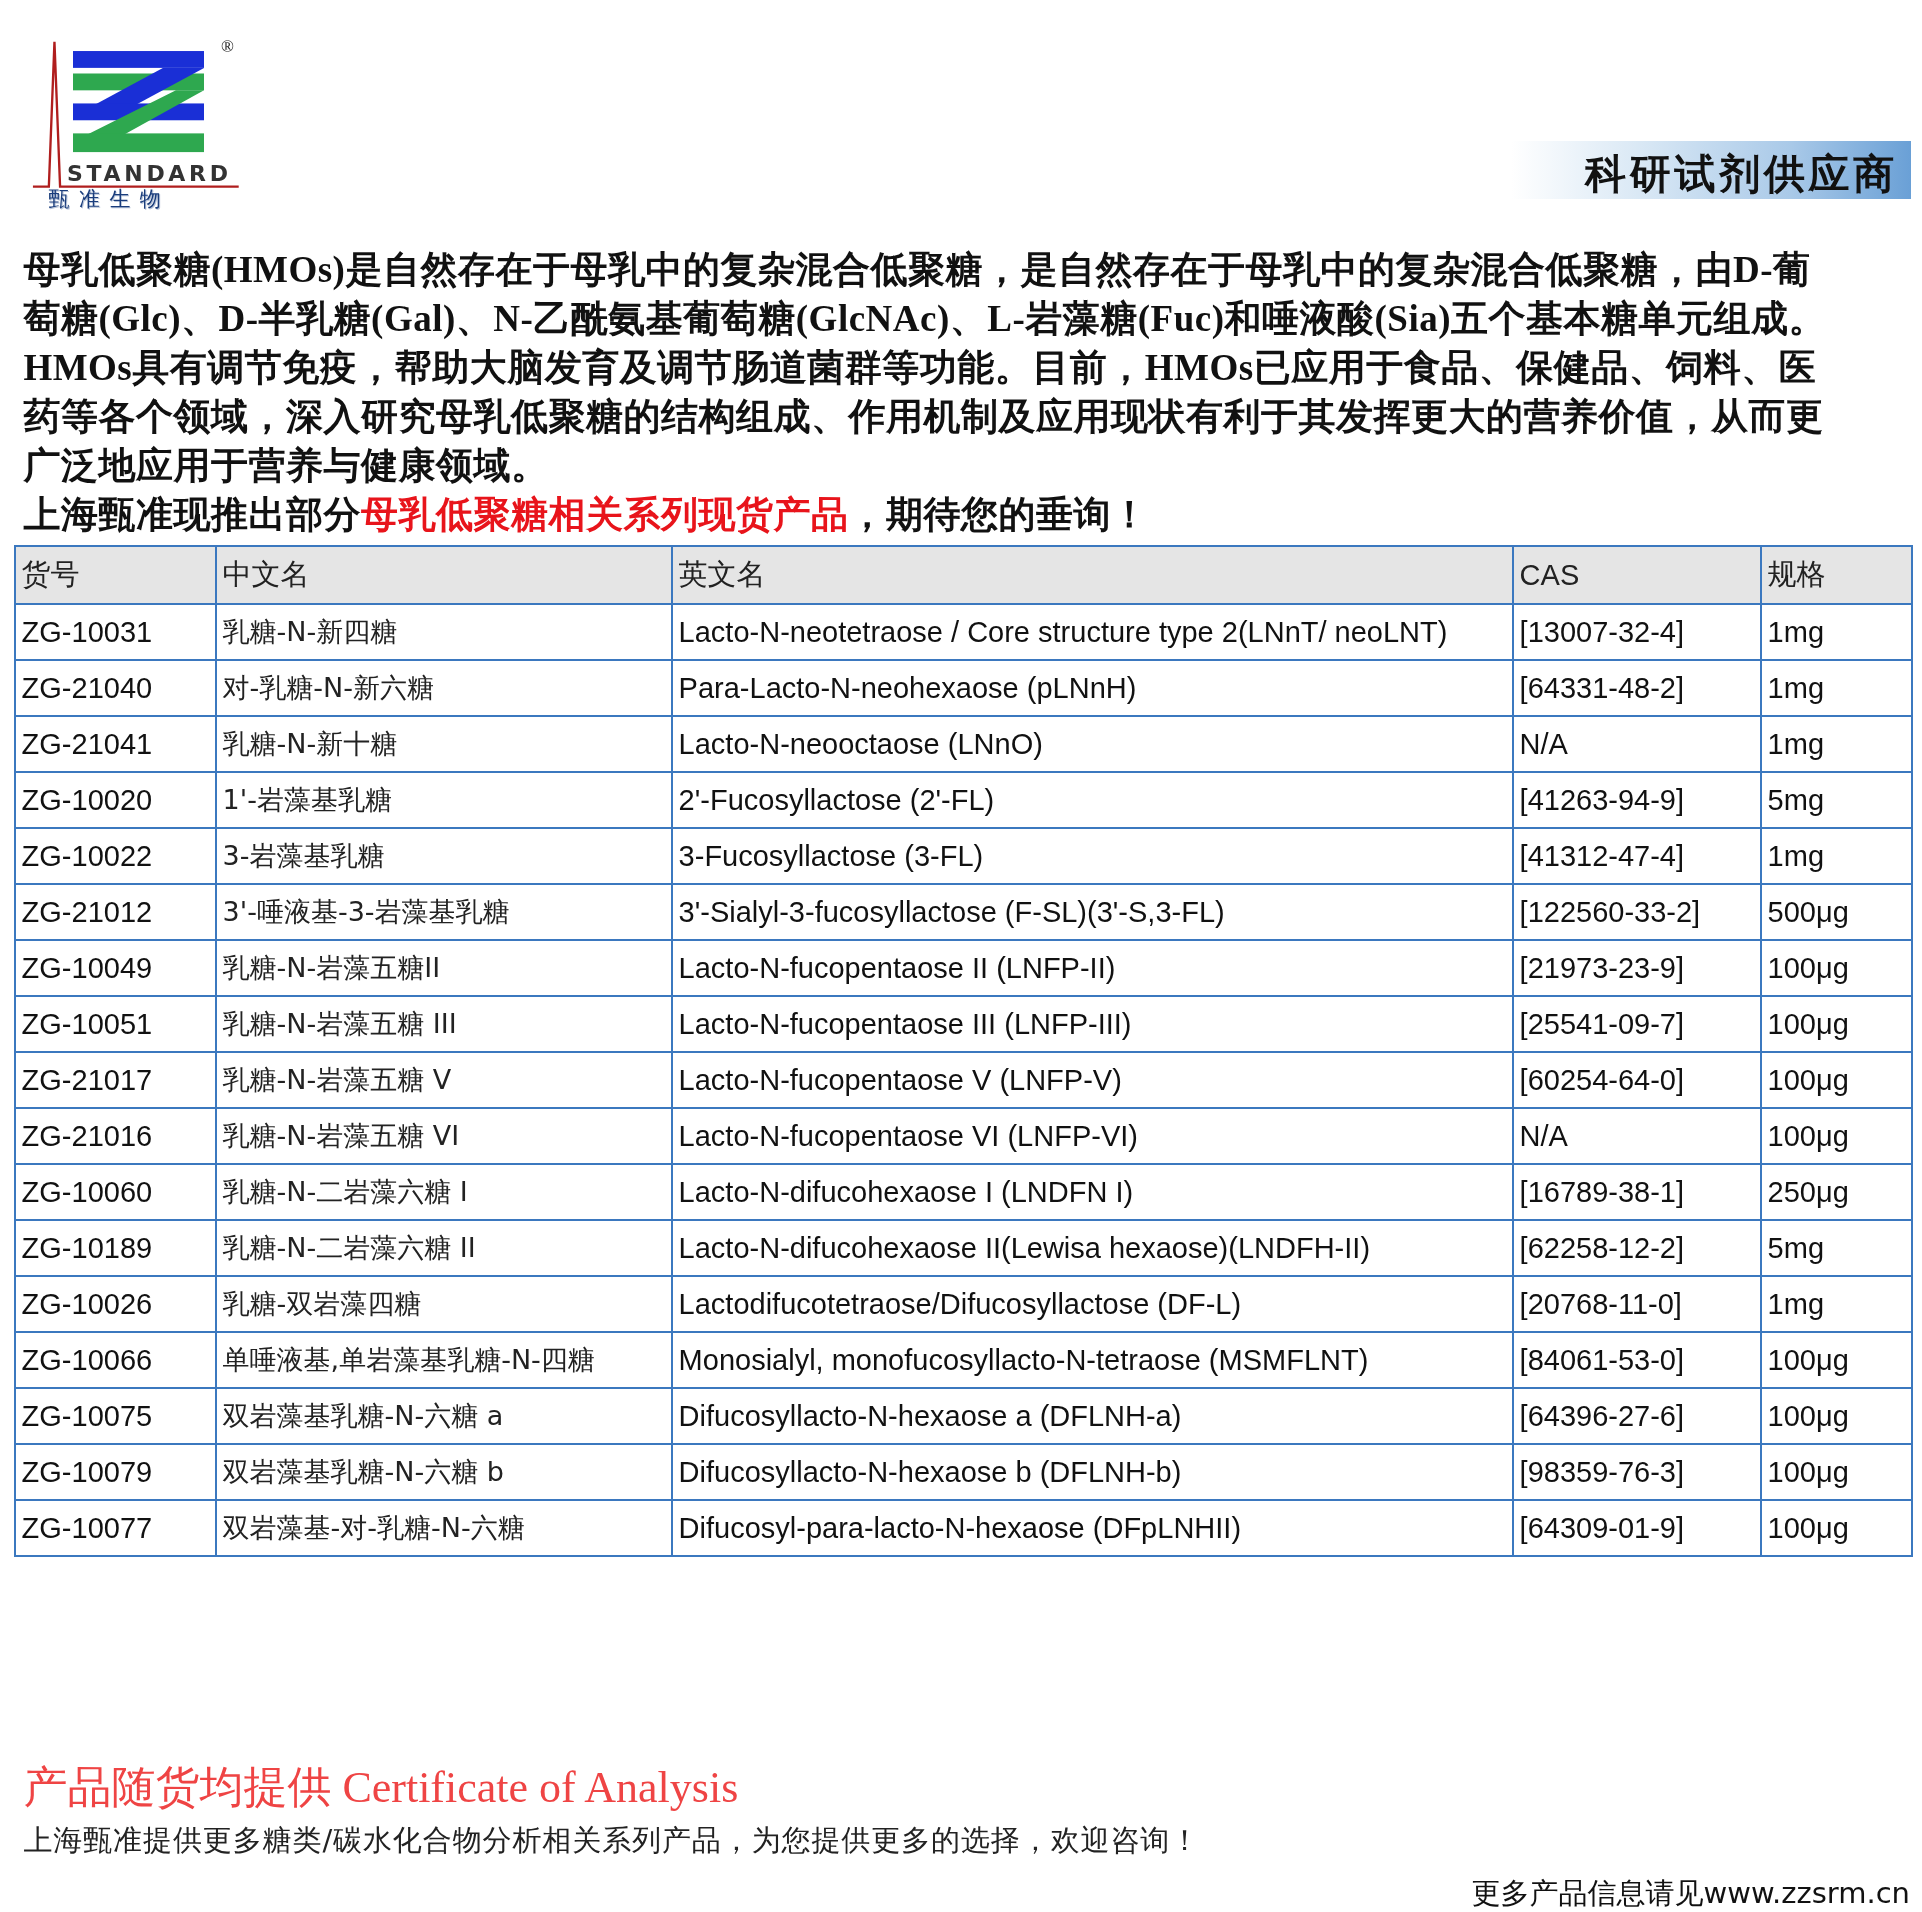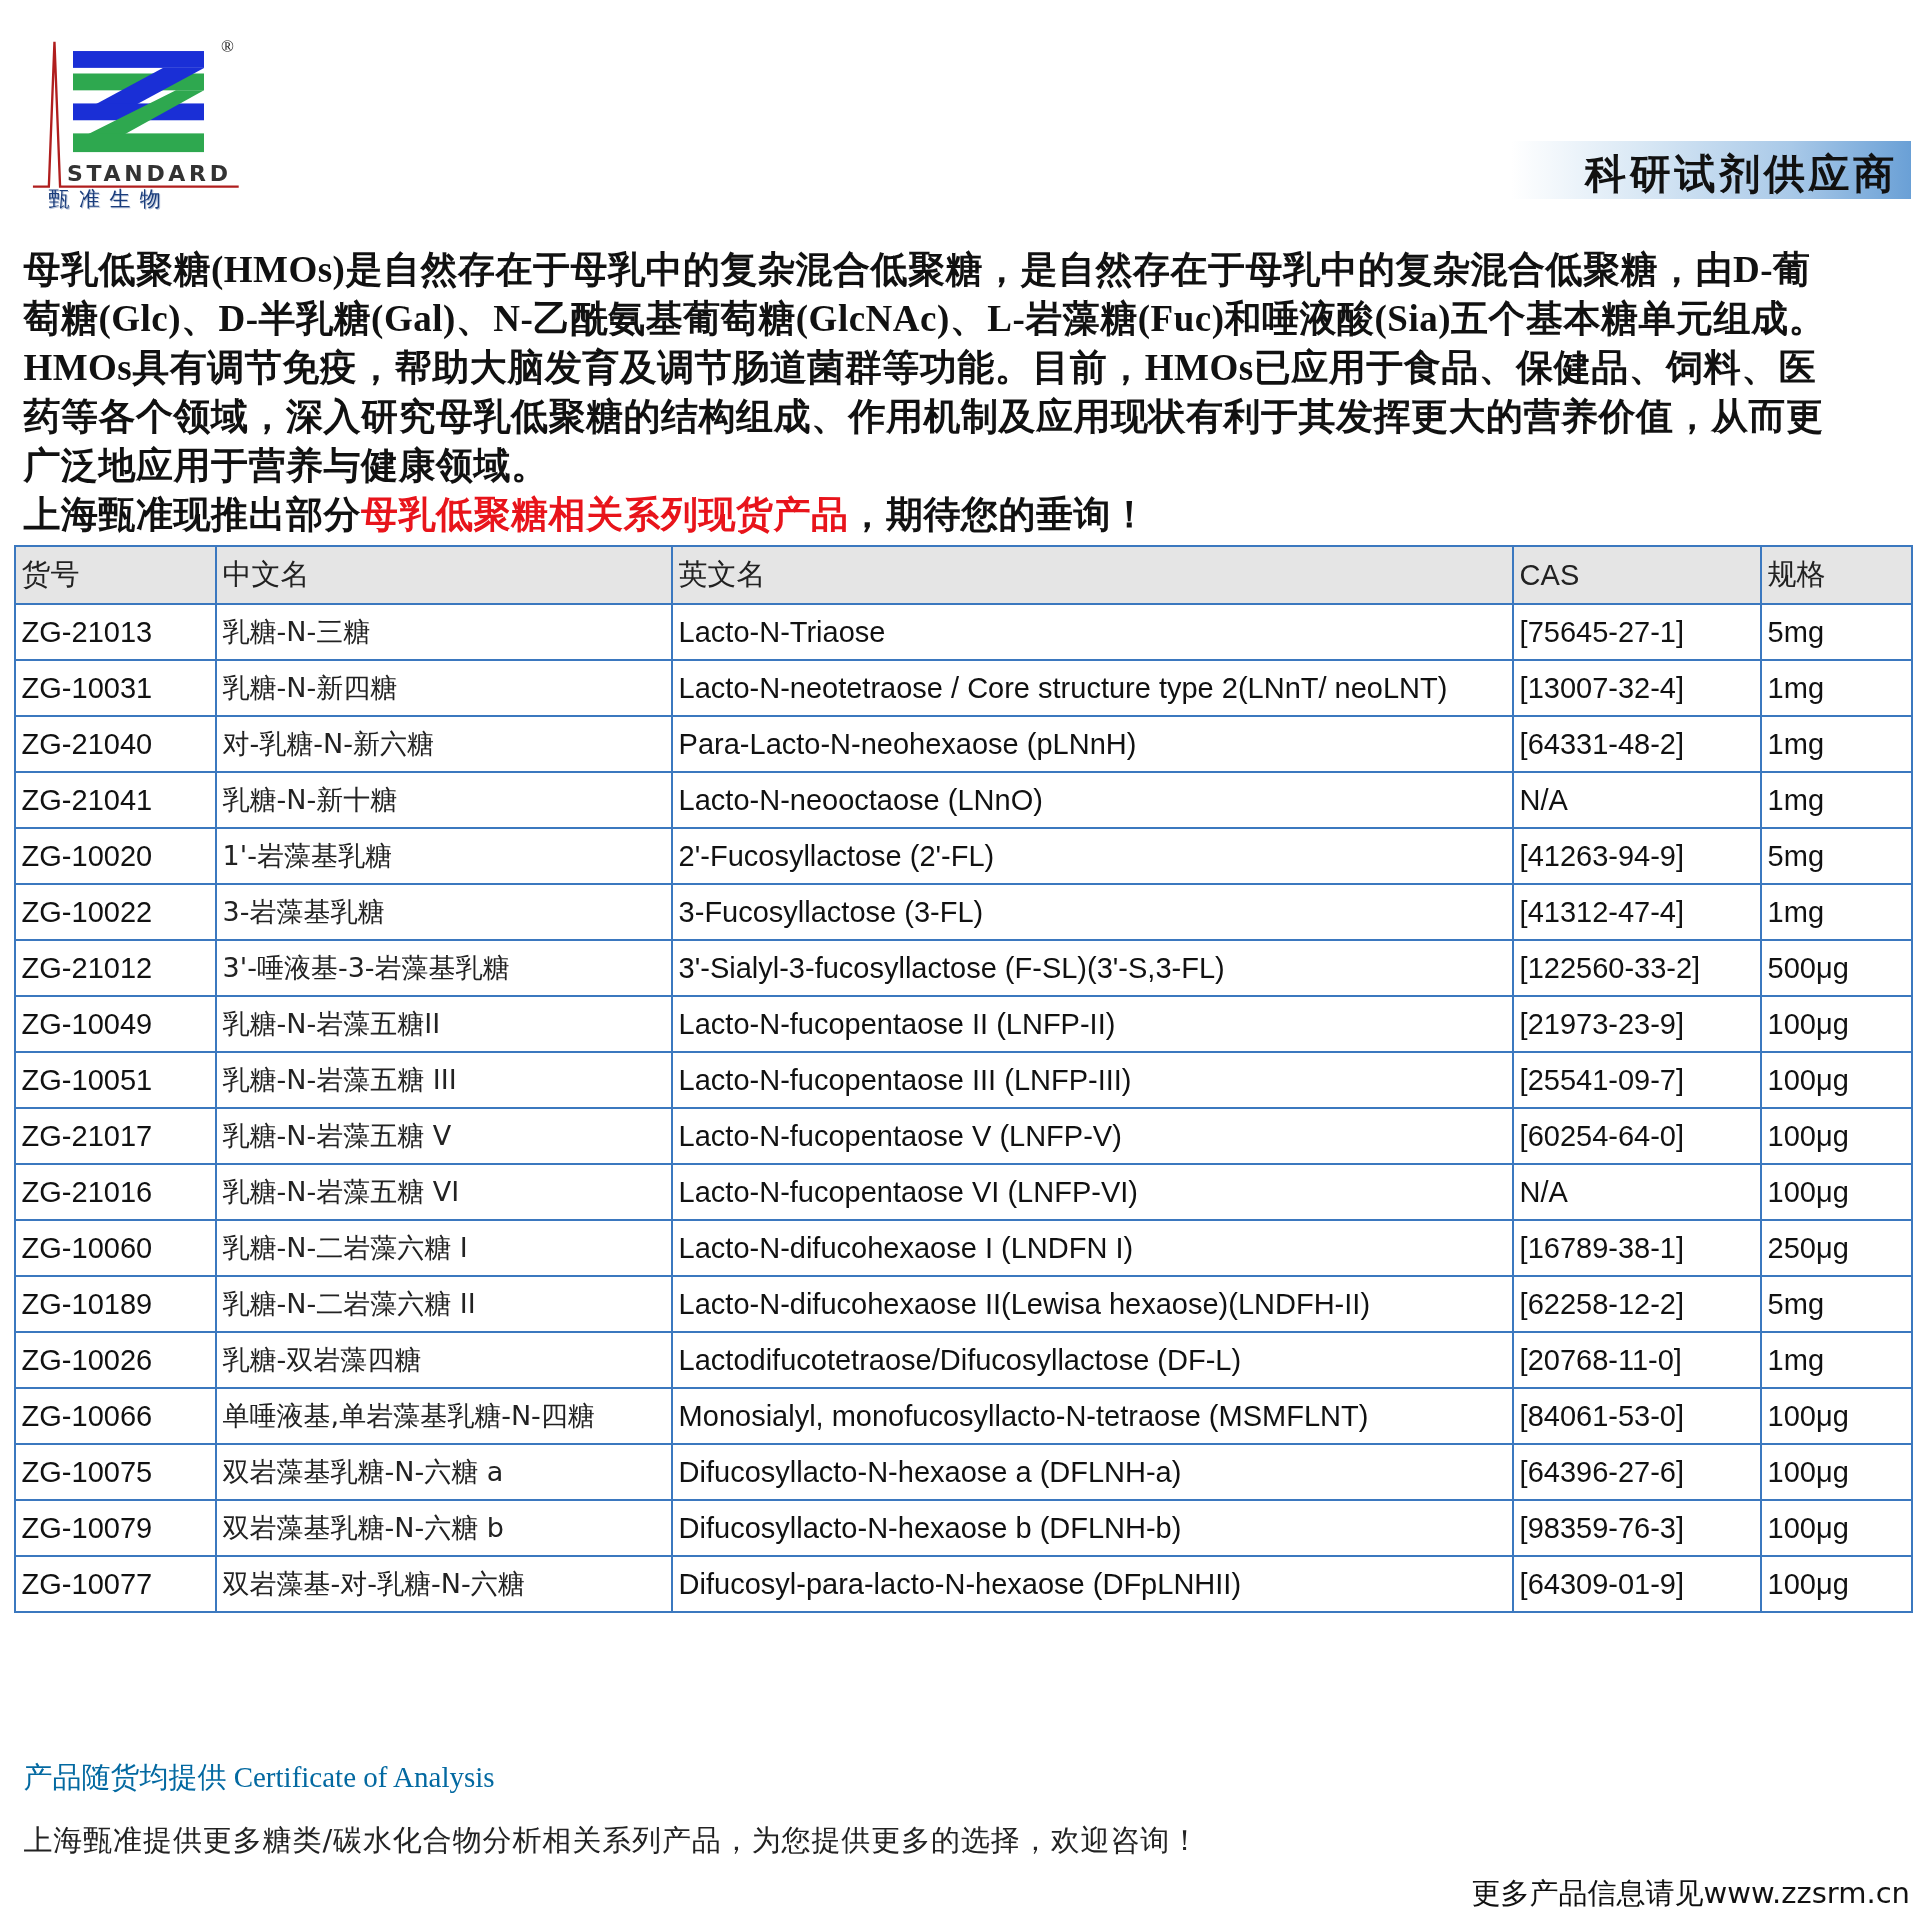--- a/index.html
+++ b/index.html
@@ -24,21 +24,21 @@
     .intro .line { display: block; white-space: nowrap; }
     .red { color: #e8141b; }
 
     
     table.products { position: absolute; left: 14px; top: 545px; width: 1898px; border-collapse: collapse; table-layout: fixed; }
     table.products th, table.products td { border: 2.8px solid #3b78bf; height: 54px; padding: 0 5.6px; text-align: left; vertical-align: middle; font-size: 29px; font-weight: normal; white-space: nowrap; overflow: hidden; font-family: "Liberation Sans", "DejaVu Sans", sans-serif; color: #111; }
     table.products th { background: #e5e5e5; height: 56px; color: #222; }
     table.products td.cn { font-family: "DejaVu Sans", sans-serif; font-size: 27px; color: #222; }
 
     
-    .coa { position: absolute; left: 23.4px; top: 1758px; font-family: "Liberation Serif", "DejaVu Serif", serif; font-size: 29px; color: #0369a1; }
+    .coa { position: absolute; left: 23.4px; top: 1758px; font-family: "Liberation Serif", "DejaVu Serif", serif; font-size: 44px; color: #ef4444; }
     .more { position: absolute; left: 23.4px; top: 1821px; font-family: "DejaVu Sans", sans-serif; font-size: 29px; color: #222; letter-spacing: 0.9px; }
     .site { position: absolute; right: 13px; top: 1874px; font-family: "DejaVu Sans", sans-serif; font-size: 29px; color: #111; }
   </style>
 </head>
 <body>
 
 <div class="logo">
   <svg class="peak" viewBox="0 0 240 170">
     <polyline points="5,160 22,160 28,5 34,160 225,160" fill="none" stroke="#b01e1e" stroke-width="2.5"></polyline>
   </svg>
@@ -82,27 +82,20 @@
     <tr>
       <th>货号</th>
       <th>中文名</th>
       <th>英文名</th>
       <th>CAS</th>
       <th>规格</th>
     </tr>
   </thead>
   <tbody id="tbody">
       <tr>
-        <td>ZG-21013</td>
-        <td class="cn">乳糖-N-三糖</td>
-        <td>Lacto-N-Triaose</td>
-        <td>[75645-27-1]</td>
-        <td>5mg</td>
-      </tr>
-      <tr>
         <td>ZG-10031</td>
         <td class="cn">乳糖-N-新四糖</td>
         <td>Lacto-N-neotetraose / Core structure type 2(LNnT/ neoLNT)</td>
         <td>[13007-32-4]</td>
         <td>1mg</td>
       </tr>
       <tr>
         <td>ZG-21040</td>
         <td class="cn">对-乳糖-N-新六糖</td>
         <td>Para-Lacto-N-neohexaose (pLNnH)</td>

